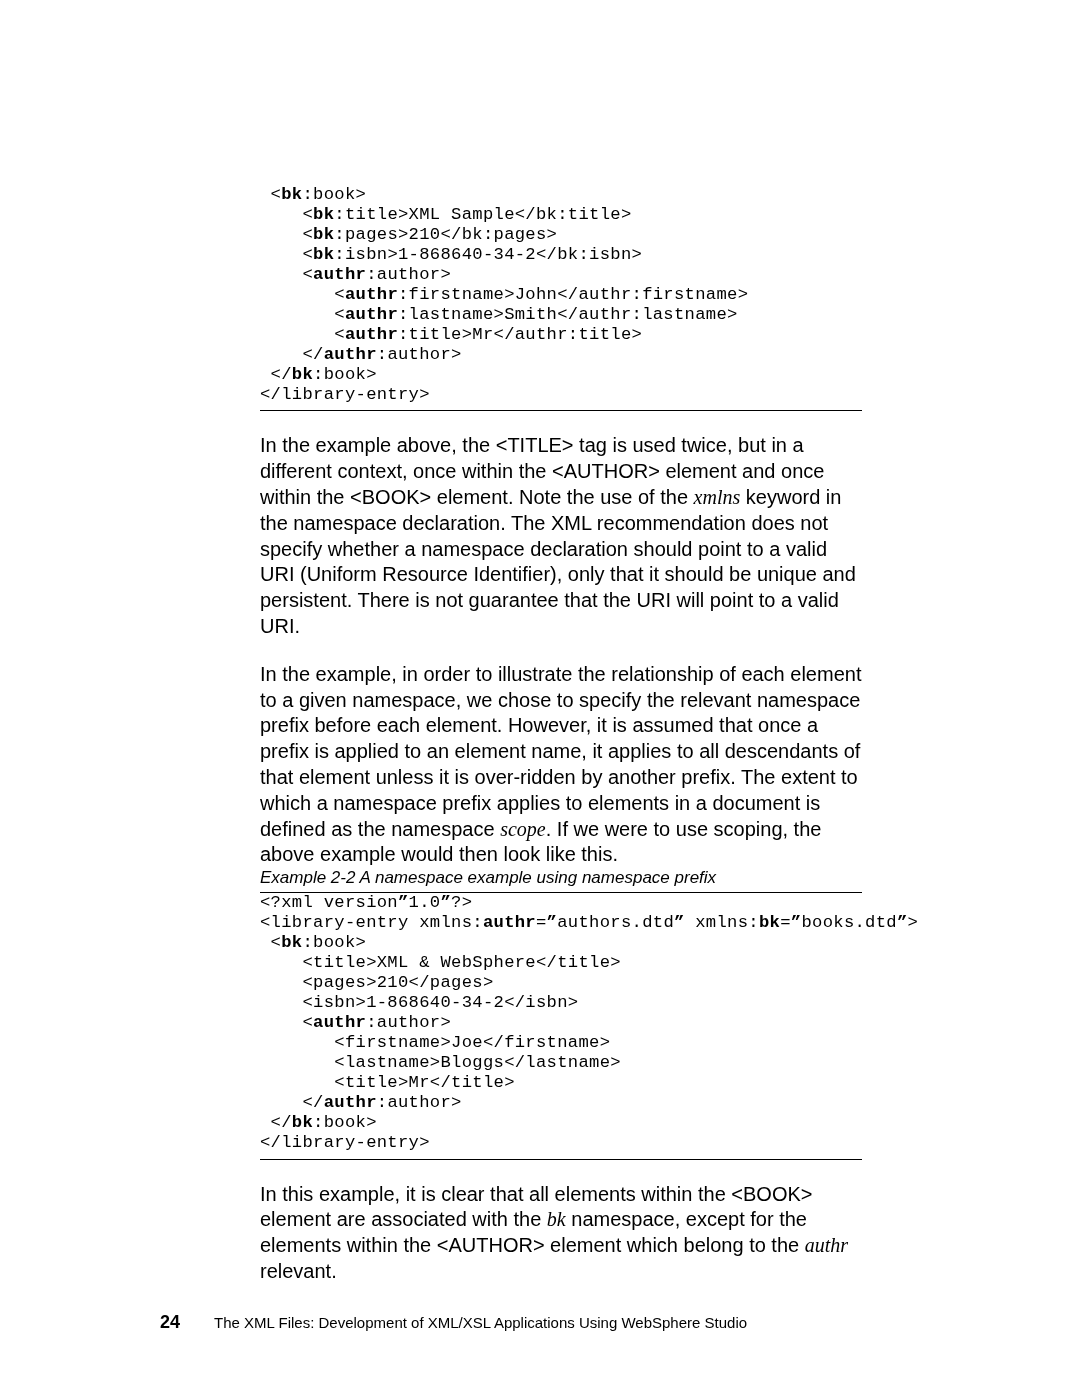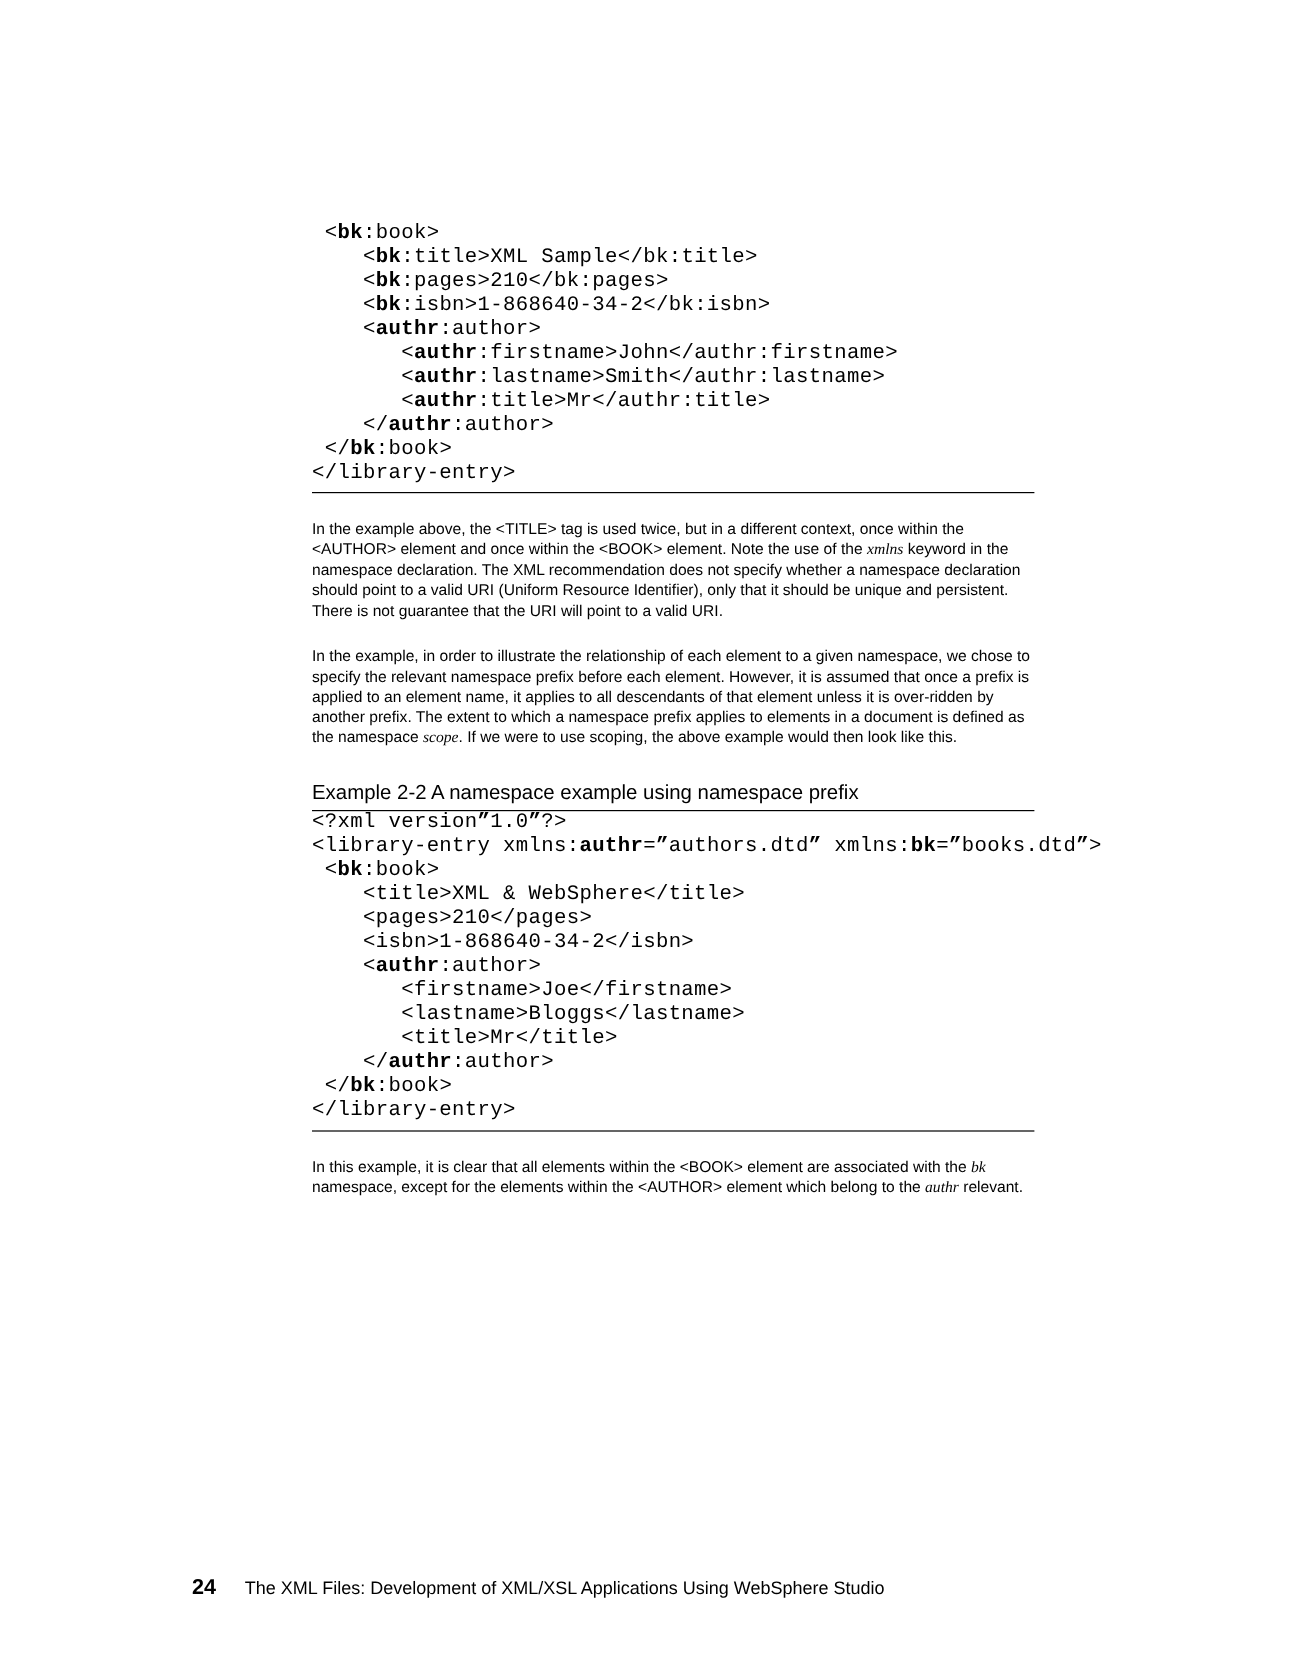--- a/index.html
+++ b/index.html
@@ -22,40 +22,40 @@
     white-space: pre;
     letter-spacing: 0.3px;
   }
   .code-block b { font-weight: bold; }
   .hr {
     border: 0;
     border-top: 1.5px solid #000;
     margin: 0;
   }
   .para {
-    font-size: 13px;
+    font-size: 20px;
     line-height: 1.29;
     margin-top: 22px;
   }
   .para .ital { font-style: italic; font-family: Georgia, 'Times New Roman', serif; }
   .caption {
+    font-style: italic;
     font-size: 17px;
-    margin-top: 28px;
     margin-bottom: 4px;
   }
   .footer {
     position: absolute;
     left: 160px;
     bottom: 64px;
     font-size: 15px;
   }
   .footer .pn {
     font-weight: bold;
     font-size: 18px;
-    margin-right: 24px;
+    margin-right: 34px;
   }
 </style>
 </head>
 <body>
 
 <div class="page">
 
   <div class="code-block"><span> &lt;</span><b>bk</b><span>:book&gt;</span>
 <span>    &lt;</span><b>bk</b><span>:title&gt;XML Sample&lt;/bk:title&gt;</span>
 <span>    &lt;</span><b>bk</b><span>:pages&gt;210&lt;/bk:pages&gt;</span>

